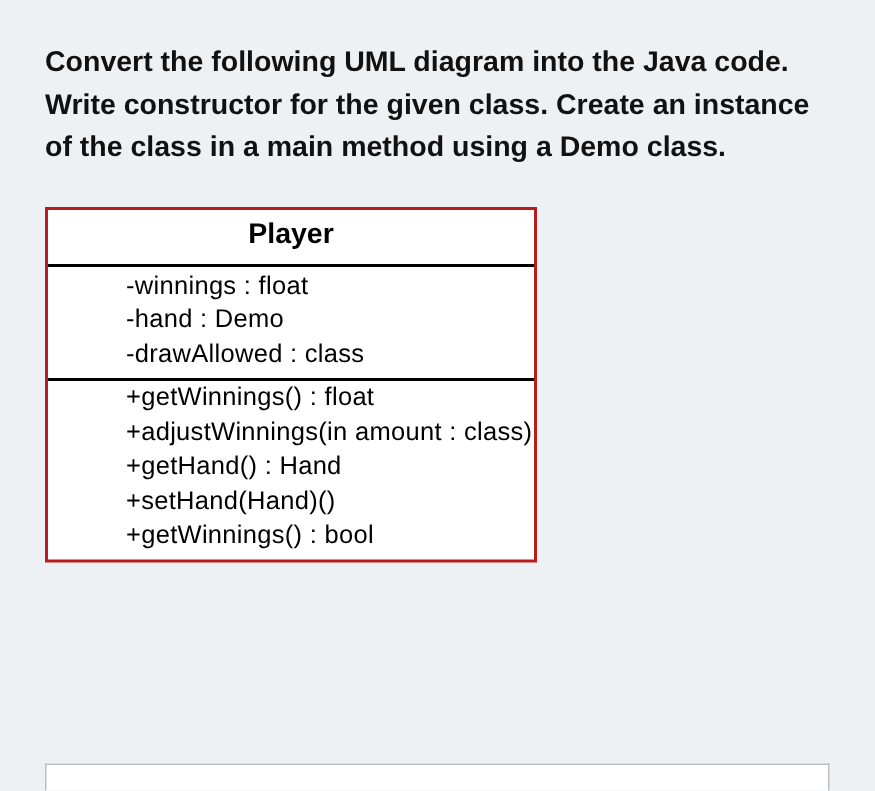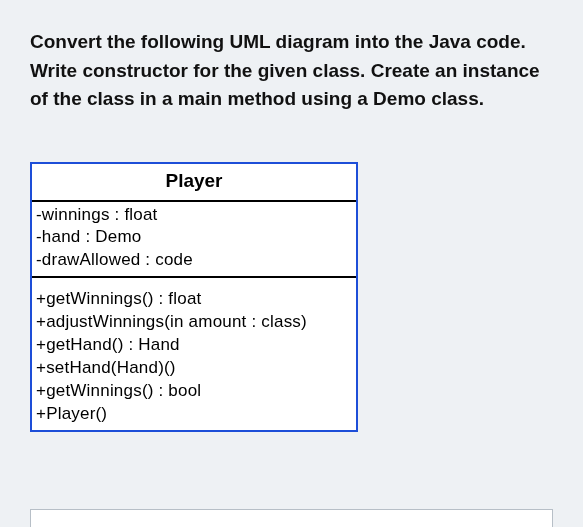--- a/index.html
+++ b/index.html
@@ -9,47 +9,48 @@
     background: #eef1f4;
     font-family: Arial, Helvetica, sans-serif;
     padding: 28px 30px 0 30px;
     overflow: hidden;
   }
   .prompt {
     font-weight: bold;
     font-size: 19px;
     line-height: 1.5;
     color: #111;
-    margin-bottom: 48px;
+    margin-bottom: 24px;
   }
   .uml {
-    border: 2px solid #1d4ed8;
+    border: 2px solid #b91c1c;
     width: 328px;
     background: #fff;
     font-family: Arial, Helvetica, sans-serif;
   }
   .uml-name {
     border-bottom: 2px solid #000;
     text-align: center;
     font-weight: bold;
     font-size: 19px;
     padding: 6px 4px 8px 4px;
   }
   .uml-attrs {
     border-bottom: 2px solid #000;
     padding: 2px 4px 4px 4px;
   }
   .uml-methods {
-    padding: 10px 4px 4px 4px;
+    padding: 0 4px 4px 4px;
   }
   .uml-line {
     font-size: 17px;
     line-height: 1.35;
     letter-spacing: 0.2px;
     white-space: nowrap;
+    margin-left: 48px;
   }
   .bottom-bar {
     position: absolute;
     left: 30px;
     bottom: 0;
     width: 523px;
     height: 18px;
     border: 1px solid #b7bfc7;
     border-bottom: none;
     background: #fff;
@@ -58,25 +59,24 @@
 </head>
 <body>
 
 <div class="prompt">Convert the following UML diagram into the Java code. Write constructor for the given class. Create an instance of the class in a main method using a Demo class.</div>
 
 <div class="uml">
   <div class="uml-name">Player</div>
   <div class="uml-attrs">
     <div class="uml-line">-winnings : float</div>
     <div class="uml-line">-hand : Demo</div>
-    <div class="uml-line">-drawAllowed : code</div>
+    <div class="uml-line">-drawAllowed : class</div>
   </div>
   <div class="uml-methods">
     <div class="uml-line">+getWinnings() : float</div>
     <div class="uml-line">+adjustWinnings(in amount : class)</div>
     <div class="uml-line">+getHand() : Hand</div>
     <div class="uml-line">+setHand(Hand)()</div>
     <div class="uml-line">+getWinnings() : bool</div>
-    <div class="uml-line">+Player()</div>
   </div>
 </div>
 
 <div class="bottom-bar"></div>
 
 </body></html>

